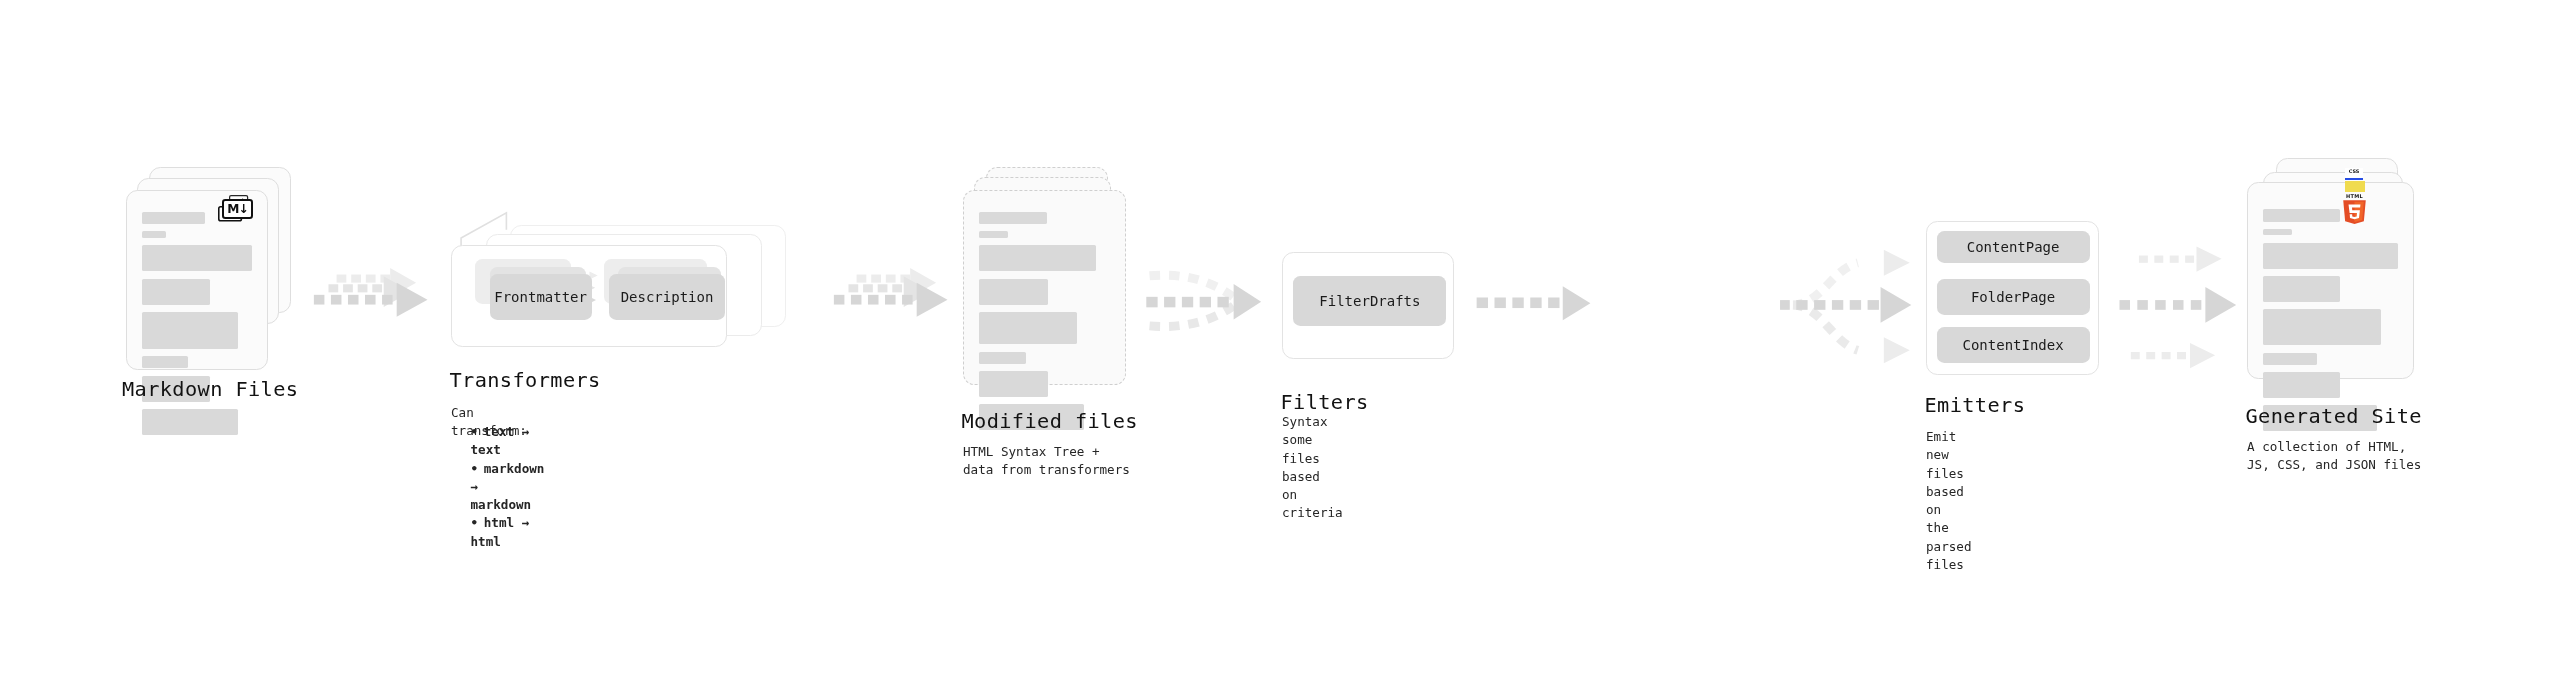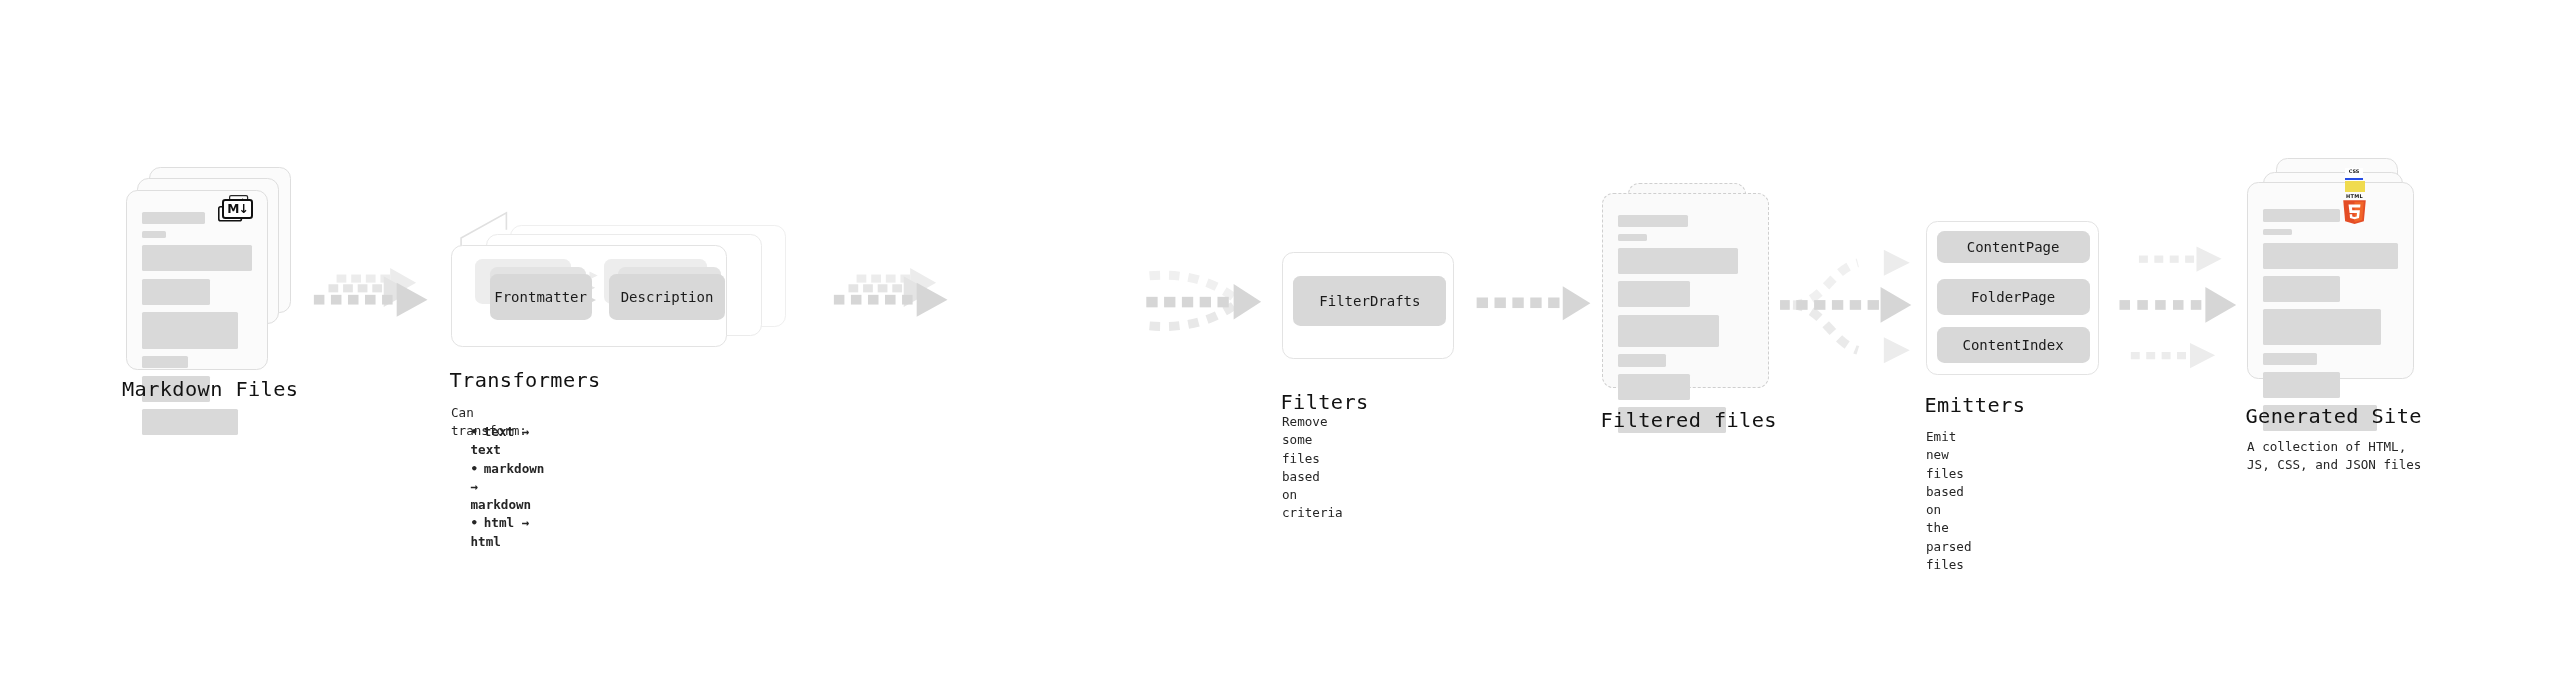--- a/index.html
+++ b/index.html
@@ -287,73 +287,76 @@
     <g fill="#d6d6d6">
       <rect x="6" y="33" width="13" height="12"></rect>
         <rect x="27" y="33" width="13" height="12"></rect>
       <rect x="48" y="33" width="13" height="12"></rect>
         <rect x="69" y="33" width="13" height="12"></rect>
       <rect x="90" y="33" width="13" height="12"></rect>
       <polygon points="108,18 146,39 108,60"></polygon>
     </g>
   </svg>
 
-
-  <svg class="svg-layer" style="left:1138px; top:258px;" width="146" height="93" viewBox="0 0 180 115">
-    <path d="M 14 22 C 60 18, 96 30, 122 52" fill="none" stroke="#f0f0f0" stroke-width="11" stroke-dasharray="13 11" stroke-linecap="butt"></path>
-    <path d="M 14 84 C 60 88, 96 76, 122 56" fill="none" stroke="#e8e8e8" stroke-width="11" stroke-dasharray="13 11" stroke-linecap="butt"></path>
-    <g fill="#d6d6d6">
-      <rect x="10" y="48" width="14" height="13"></rect>
-        <rect x="32" y="48" width="14" height="13"></rect>
-      <rect x="54" y="48" width="14" height="13"></rect>
-        <rect x="76" y="48" width="14" height="13"></rect>
-      <rect x="98" y="48" width="14" height="13"></rect>
-      <polygon points="118,32 152,54 118,76"></polygon>
-    </g>
-  </svg>
-
-  <div class="node" style="left:1282px; top:252px;">
-    <div class="group-box" style="left:0px; top:0px; width:172px; height:107px;"></div>
-    <div class="chip" style="left:11.4px; top:24.4px; width:153px; height:50px;">
-      <span>FilterDrafts</span>
-    </div>
-    <div class="caption-title" style="left:-1.6px; top:138px;">Filters</div>
-    <div class="caption-sub" style="left:0px; top:161px;">Remove some files based
-on criteria</div>
-  </div>
-
-  <svg class="svg-layer" style="left:1475px; top:286px;" width="130" height="49" viewBox="0 0 160 60">
-    <g fill="#d6d6d6">
-      <rect x="2" y="14" width="14" height="13"></rect>
-        <rect x="24" y="14" width="14" height="13"></rect>
-      <rect x="46" y="14" width="14" height="13"></rect>
-        <rect x="68" y="14" width="14" height="13"></rect>
-      <rect x="90" y="14" width="14" height="13"></rect>
-      <polygon points="108,0 142,21 108,42"></polygon>
-    </g>
-  </svg>
-
-  <div class="node" style="left:1602px; top:183px;">
-    <div class="card-stack" style="width:175px; height:203px;">
-      <div class="card dashed" style="left:26px; top:0px;  width:118px; height:130px;"></div>
-      <div class="card dashed" style="left:0px;  top:9.8px; width:167px; height:195px;">
+  <div class="node" style="left:963px; top:167px;">
+    <div class="card-stack" style="width:171px; height:211px;">
+      <div class="card dashed" style="left:23px; top:0px;  width:122px; height:146px;"></div>
+      <div class="card dashed" style="left:11.4px; top:9.8px; width:137px; height:146px;"></div>
+      <div class="card dashed" style="left:0px;  top:23px; width:163px; height:195px;">
         <div class="card-lines">
           <div class="bar" style="width:52%;"></div>
           <div class="bar h-sm" style="width:22%;"></div>
           <div class="bar tall" style="width:89%;"></div>
           <div class="bar tall" style="width:53%;"></div>
           <div class="bar" style="height:32.5px; width:75%;"></div>
           <div class="bar" style="width:36%;"></div>
           <div class="bar tall" style="width:53%;"></div>
           <div class="bar tall" style="width:80%;"></div>
         </div>
       </div>
     </div>
-    <div class="caption-title" style="left:-1.6px; top:225px;">Filtered files</div>
-  </div>
+    <div class="caption-title" style="left:-1.6px; top:242px;">Modified files</div>
+    <div class="caption-sub" style="left:0px; top:276px;">HTML Syntax Tree +
+data from transformers</div>
+  </div>
+
+  <svg class="svg-layer" style="left:1138px; top:258px;" width="146" height="93" viewBox="0 0 180 115">
+    <path d="M 14 22 C 60 18, 96 30, 122 52" fill="none" stroke="#f0f0f0" stroke-width="11" stroke-dasharray="13 11" stroke-linecap="butt"></path>
+    <path d="M 14 84 C 60 88, 96 76, 122 56" fill="none" stroke="#e8e8e8" stroke-width="11" stroke-dasharray="13 11" stroke-linecap="butt"></path>
+    <g fill="#d6d6d6">
+      <rect x="10" y="48" width="14" height="13"></rect>
+        <rect x="32" y="48" width="14" height="13"></rect>
+      <rect x="54" y="48" width="14" height="13"></rect>
+        <rect x="76" y="48" width="14" height="13"></rect>
+      <rect x="98" y="48" width="14" height="13"></rect>
+      <polygon points="118,32 152,54 118,76"></polygon>
+    </g>
+  </svg>
+
+  <div class="node" style="left:1282px; top:252px;">
+    <div class="group-box" style="left:0px; top:0px; width:172px; height:107px;"></div>
+    <div class="chip" style="left:11.4px; top:24.4px; width:153px; height:50px;">
+      <span>FilterDrafts</span>
+    </div>
+    <div class="caption-title" style="left:-1.6px; top:138px;">Filters</div>
+    <div class="caption-sub" style="left:0px; top:161px;">Syntax some files based
+on criteria</div>
+  </div>
+
+  <svg class="svg-layer" style="left:1475px; top:286px;" width="130" height="49" viewBox="0 0 160 60">
+    <g fill="#d6d6d6">
+      <rect x="2" y="14" width="14" height="13"></rect>
+        <rect x="24" y="14" width="14" height="13"></rect>
+      <rect x="46" y="14" width="14" height="13"></rect>
+        <rect x="68" y="14" width="14" height="13"></rect>
+      <rect x="90" y="14" width="14" height="13"></rect>
+      <polygon points="108,0 142,21 108,42"></polygon>
+    </g>
+  </svg>
+
 
   <svg class="svg-layer" style="left:1780px; top:232px;" width="146" height="154" viewBox="0 0 180 190">
     <path d="M 16 90 C 52 88, 64 46, 96 38" fill="none" stroke="#f0f0f0" stroke-width="11" stroke-dasharray="13 11"></path>
     <path d="M 16 90 C 52 92, 64 136, 96 146" fill="none" stroke="#eaeaea" stroke-width="11" stroke-dasharray="13 11"></path>
     <g fill="#ececec">
       <polygon points="128,22 160,38 128,54"></polygon>
     </g>
     <g fill="#ececec">
       <polygon points="128,130 160,146 128,162"></polygon>
     </g>

